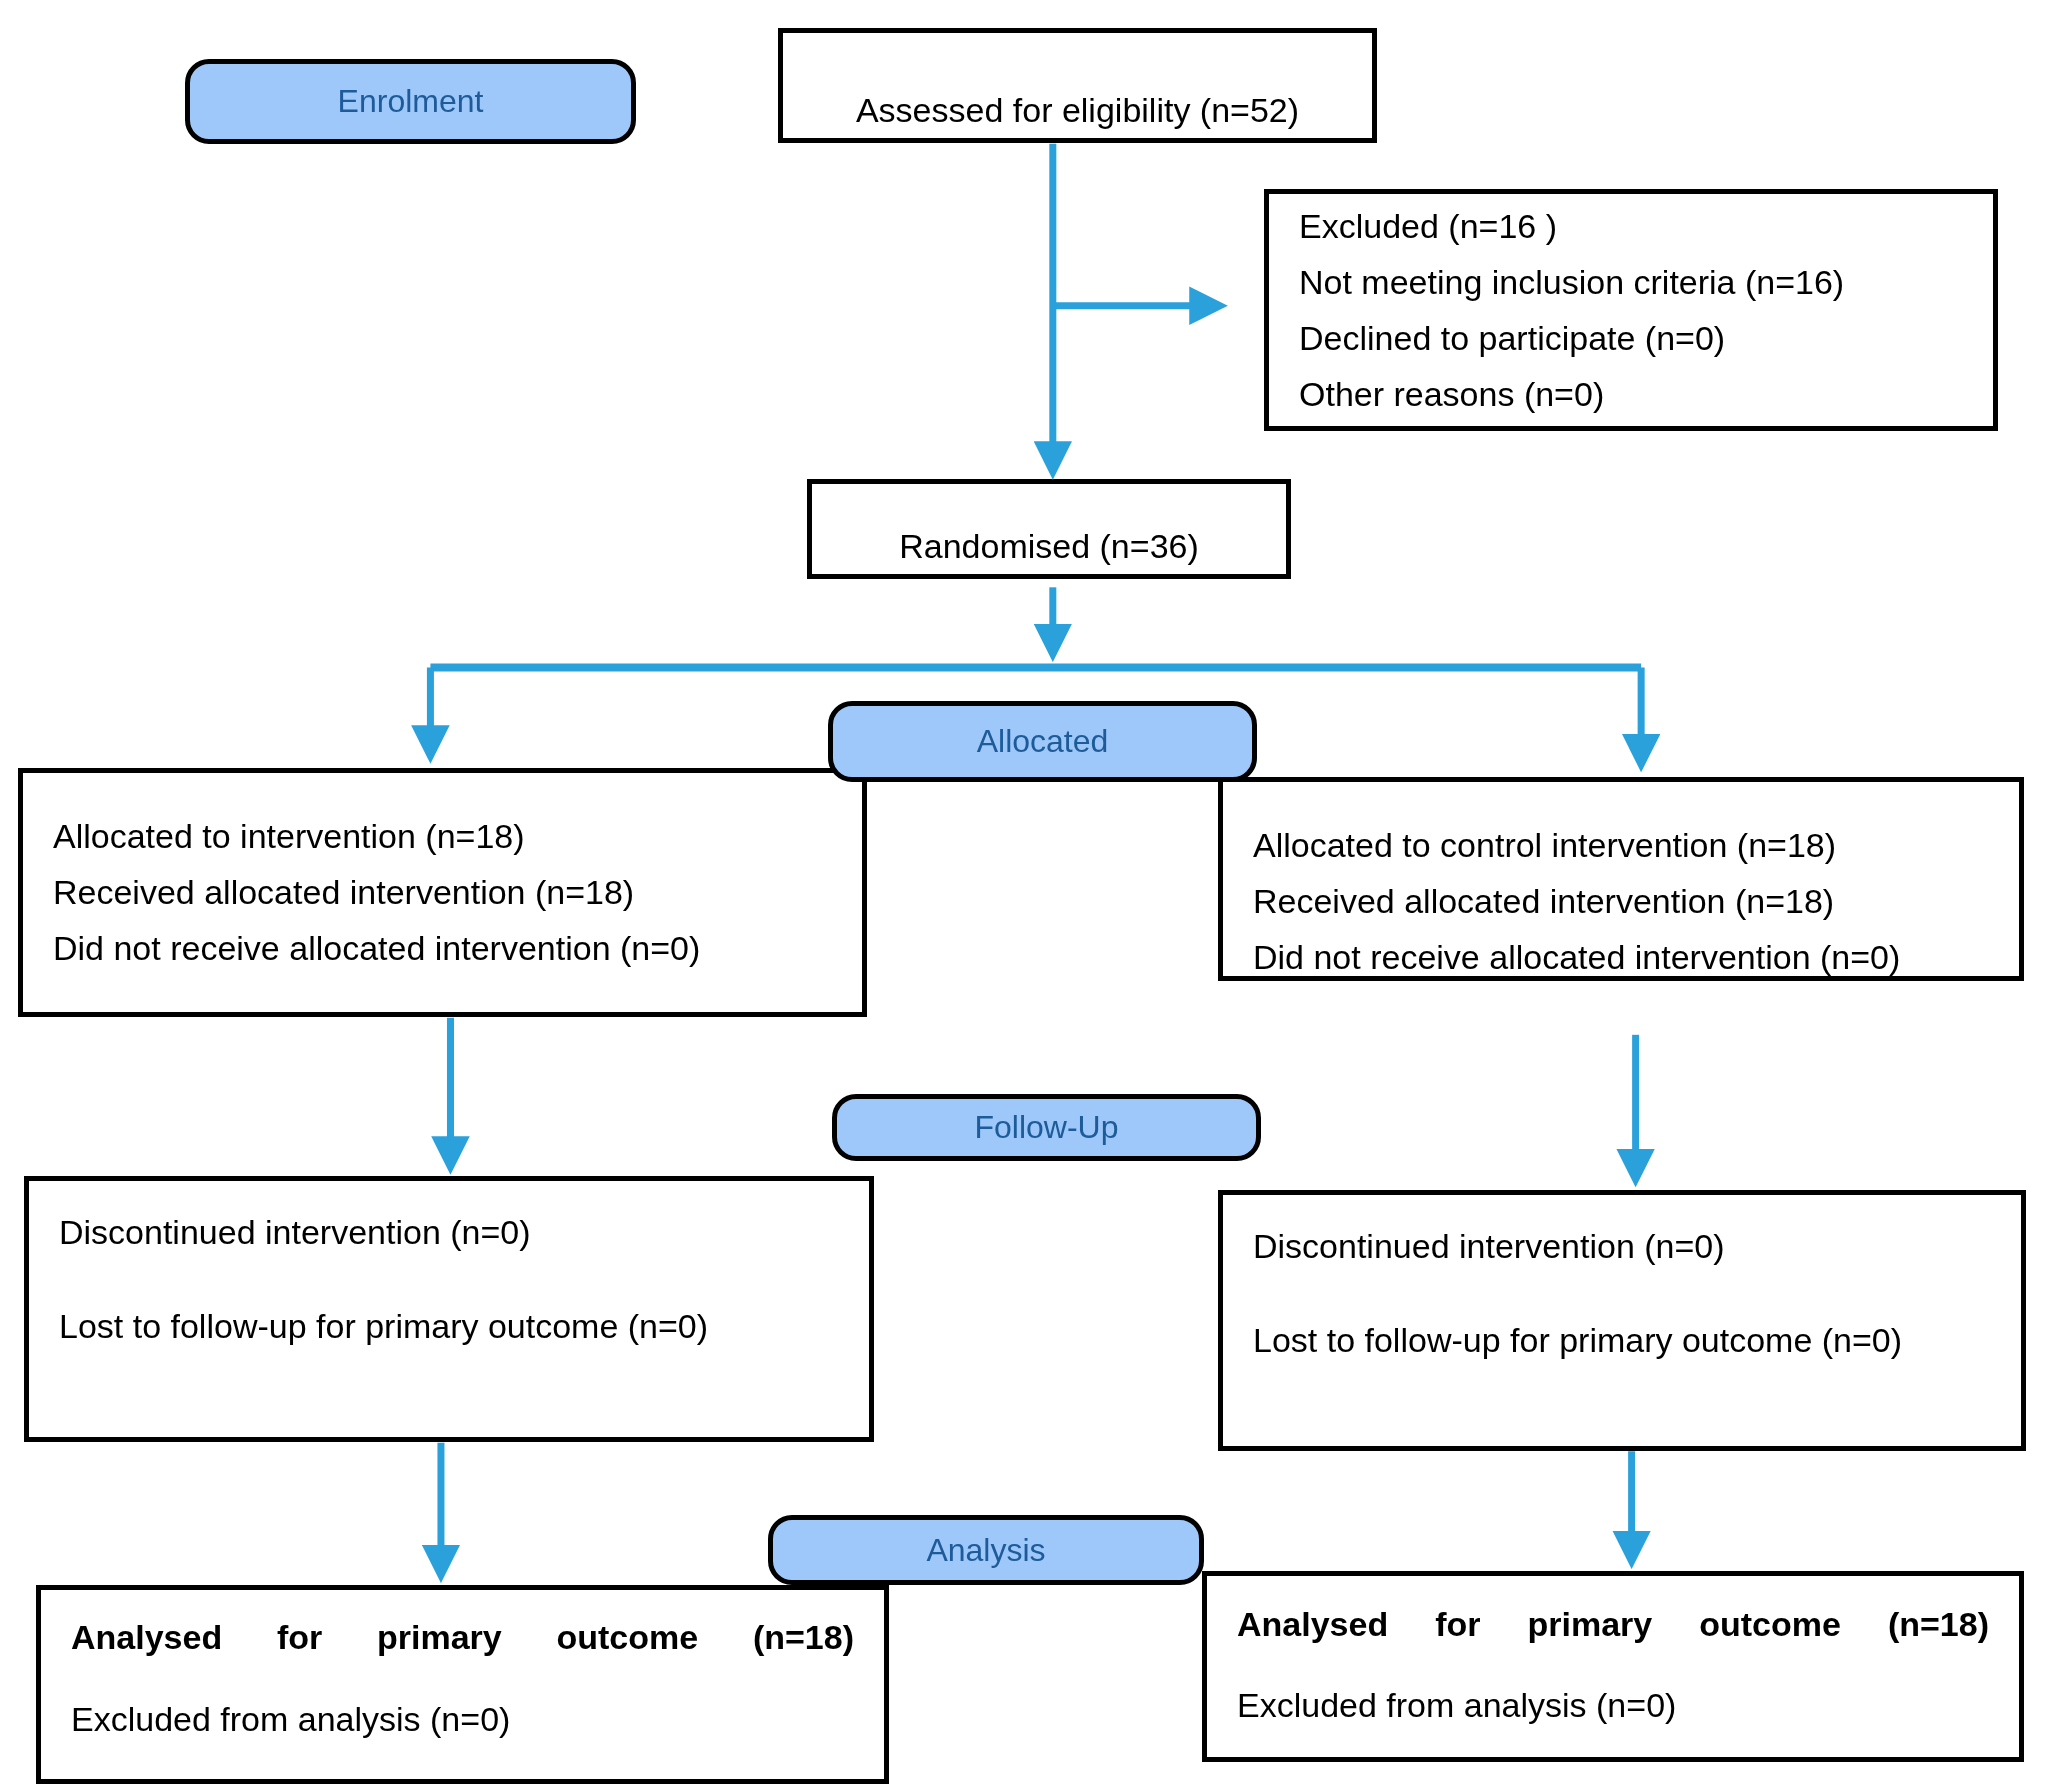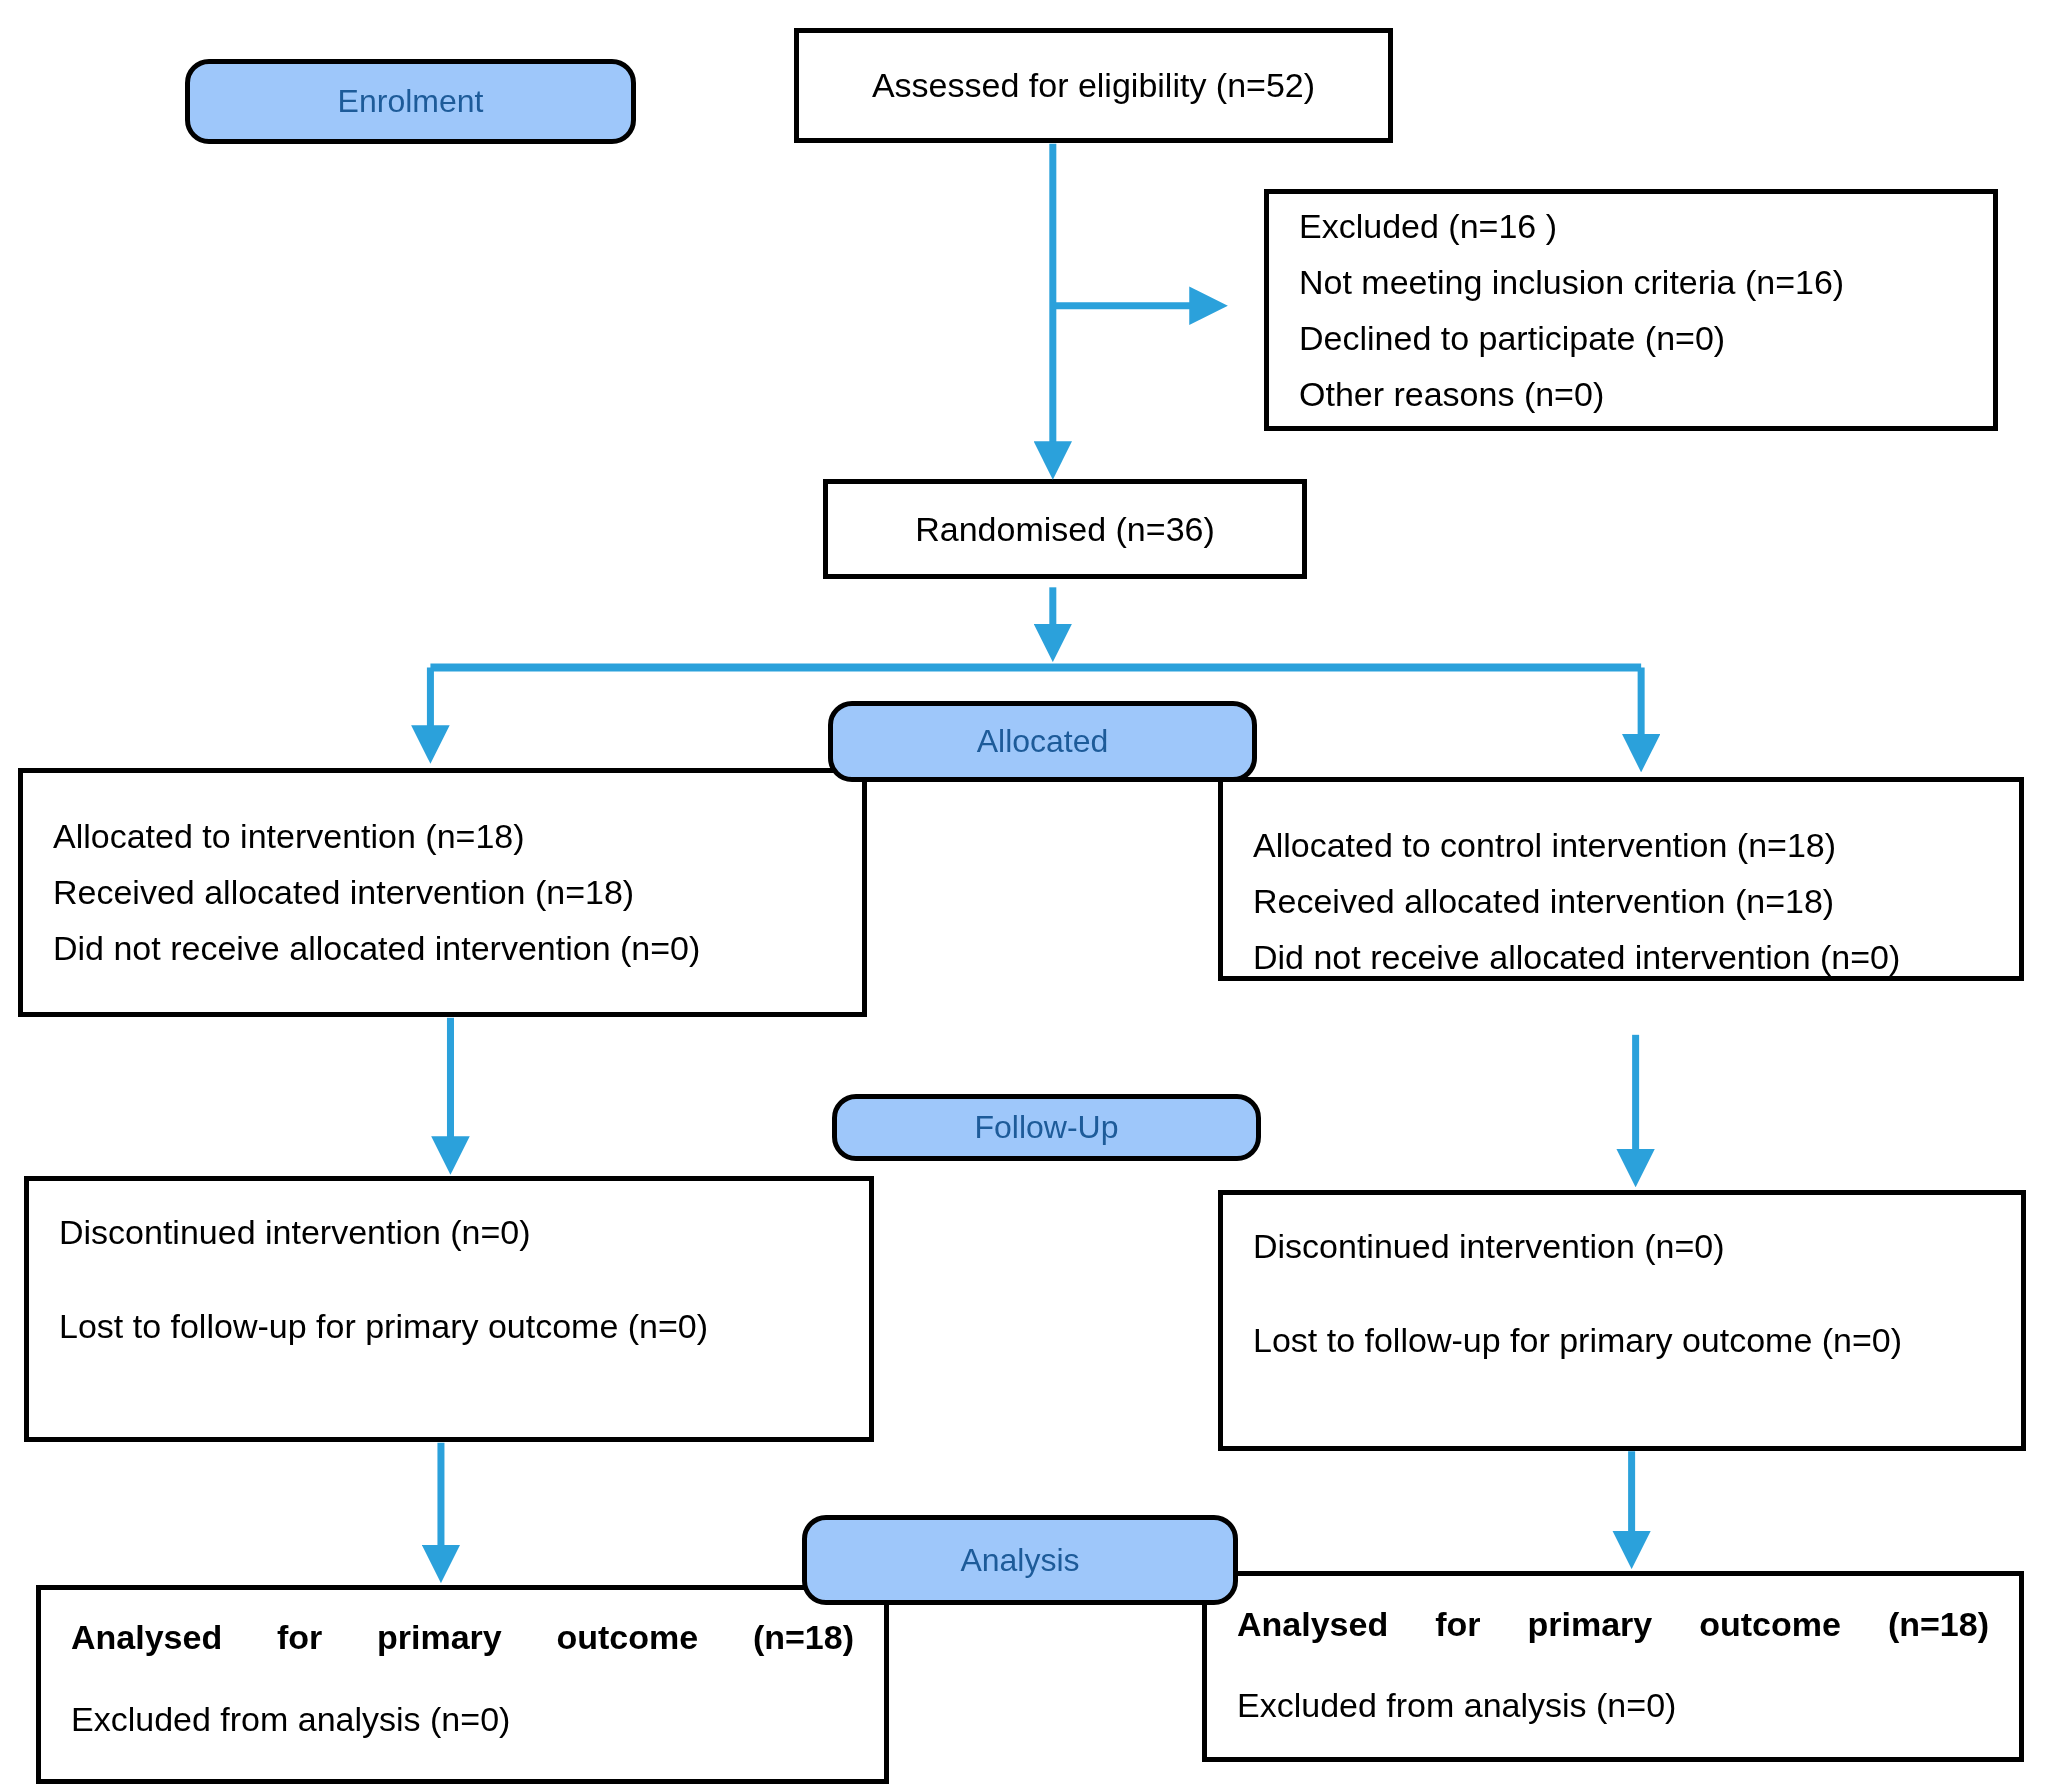--- a/index.html
+++ b/index.html
@@ -15,24 +15,23 @@
     position: absolute;
     background: #ffffff;
     border: 5.5px solid #000000;
     box-sizing: border-box;
     font-size: 34px;
     line-height: 56px;
     color: #000000;
   }
   .box.center {
     display: flex;
-    align-items: center;
+    align-items: flex-end;
     justify-content: center;
     text-align: center;
-    margin-left: 16px;
   }
   .stage-label {
     position: absolute;
     background: var(--label-fill);
     border: 5.5px solid #000000;
     border-radius: 24px;
     box-sizing: border-box;
     display: flex;
     align-items: center;
     justify-content: center;
@@ -93,21 +92,21 @@
   </div>
 
   <div class="stage-label" style="left:828px; top:701px; width:429px; height:81px;">
     <span>Allocated</span>
   </div>
 
   <div class="stage-label" style="left:832px; top:1094px; width:429px; height:67px;">
     <span>Follow-Up</span>
   </div>
 
-  <div class="stage-label" style="left:802px; top:1515px; width:436px; height:90px;">
+  <div class="stage-label" style="left:768px; top:1515px; width:436px; height:70px;">
     <span>Analysis</span>
   </div>
 
   <div class="box center z-base" style="left:778px; top:27.6px; width:599px; height:115px;">
     <span>Assessed for eligibility (n=52)</span>
   </div>
 
   <div class="box z-base" style="left:1264px; top:189px; width:734px; height:242px;">
     <div class="lines" style="padding-top:4px;">
       <div class="line">Excluded (n=16 )</div>

